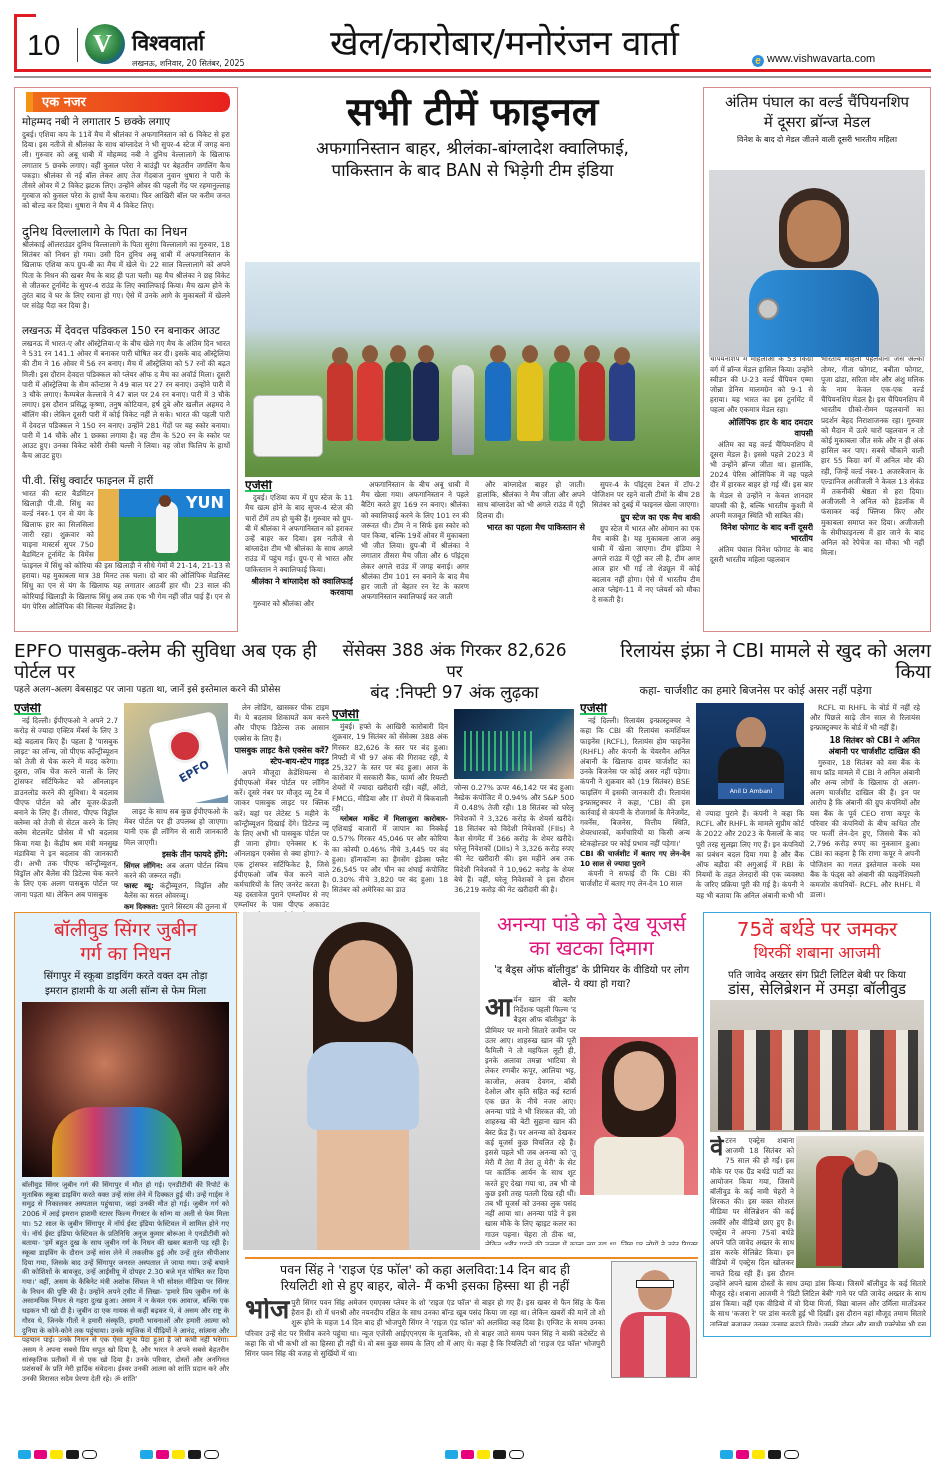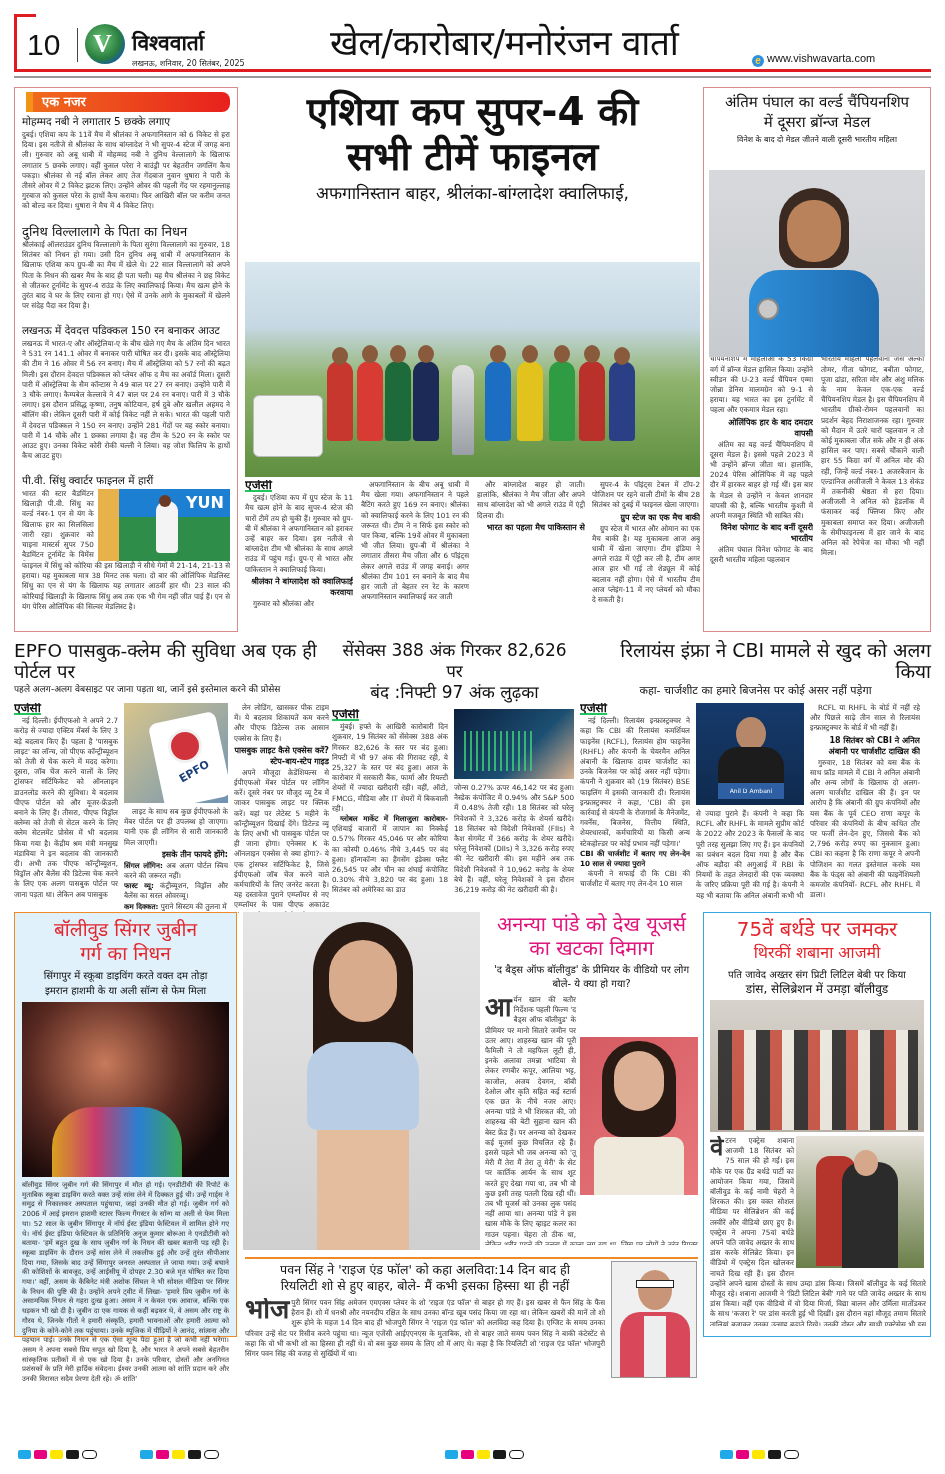--- a/index.html
+++ b/index.html
@@ -100,23 +100,23 @@
       <div style="position:absolute;left:0;top:0;width:100%;height:28px;background:linear-gradient(90deg,#e7b24a 0 16%,#1d7fd1 16% 100%)"></div>
       <div style="position:absolute;right:6px;top:4px;color:#fff;font-weight:bold;font-size:16px">YUN</div>
       <div style="position:absolute;left:58px;top:12px;width:22px;height:52px;background:#f4f4f4;border-radius:10px 10px 4px 4px"></div>
       <div style="position:absolute;left:61px;top:6px;width:12px;height:12px;border-radius:50%;background:#6b3a24"></div>
     </div>
   </div>
   <div class="txt" style="height:50px">फाइनल में सिंधु को कोरिया की इस खिलाड़ी ने सीधे गेमों में 21-14, 21-13 से हराया। यह मुकाबला मात्र 38 मिनट तक चला। दो बार की ओलिंपिक मेडलिस्ट सिंधु का एन से यंग के खिलाफ यह लगातार आठवीं हार थी। 23 साल की कोरियाई खिलाड़ी के खिलाफ सिंधु अब तक एक भी गेम नहीं जीत पाई हैं। एन से यंग पेरिस ओलिंपिक की सिल्वर मेडलिस्ट है।</div>
 </div>
 
 <div id="main-head" class="abs">
-  <div class="big">एशिया कप सुपर-4 की</div>
   <div class="big">सभी टीमें फाइनल</div>
   <div class="mid" style="margin-top:3px">अफगानिस्तान बाहर, श्रीलंका-बांग्लादेश क्वालिफाई,</div>
+  <div class="mid">पाकिस्तान के बाद BAN से भिड़ेगी टीम इंडिया</div>
 </div>
 <div id="main-photo" class="abs photo" title="एशिया कप ट्रॉफी के साथ टीमों के कप्तान">
   <div class="truck"></div>
   <div class="player" style="left:82px;background:#c8372d"></div>
     <div class="head" style="left:87px;bottom:112px"></div>
   <div class="player" style="left:112px;background:#d83b34"></div>
     <div class="head" style="left:117px;bottom:114px"></div>
   <div class="player" style="left:140px;background:#1d6b3a"></div>
     <div class="head" style="left:145px;bottom:114px"></div>
   <div class="player" style="left:168px;background:#1b2a57"></div>
@@ -285,21 +285,21 @@
       <span style="float:right;width:122px;height:200px;margin-top:42px"></span>
       <span style="float:left;font-size:26px;line-height:24px;font-weight:bold;margin-right:2px">आ</span><span>र्यन खान की बतौर निर्देशक पहली फिल्म 'द बैड्स ऑफ बॉलीवुड' के प्रीमियर पर मानो सितारे जमीन पर उतर आए। शाहरुख खान की पूरी फैमिली ने तो महफिल लूटी ही, इनके अलावा तमन्ना भाटिया से लेकर रणबीर कपूर, आलिया भट्ट, काजोल, अजय देवगन, बॉबी देओल और कृति सहित कई स्टार्स एक छत के नीचे नजर आए। अनन्या पांडे ने भी शिरकत की, जो शाहरुख की बेटी सुहाना खान की बेस्ट फ्रेंड हैं। पर अनन्या को देखकर कई यूजर्स कुछ विचलित रहे हैं। इससे पहले भी जब अनन्या को 'तू मेरी मैं तेरा मैं तेरा तू मेरी' के सेट पर कार्तिक आर्यन के साथ शूट करते हुए देखा गया था, तब भी वो कुछ इसी तरह पतली दिख रही थीं। तब भी यूजर्स को उनका लुक पसंद नहीं आया था। अनन्या पांडे ने इस खास मौके के लिए व्हाइट कलर का गाउन पहना। चेहरा तो ठीक था, लेकिन शरीर पहले की तुलना में काला लग रहा था, जिस पर लोगों ने तुरंत रिएक्ट करना शुरू कर दिया। कुछ इसे मेकअप बताने लगे तो किसी ने बोला कि वो वेकेशन के लिए आईलैंड गई थीं तो टैन हो गई हैं।</span>
     </div>
   </div>
 </div>
 
 <div id="shabana" class="abs">
   <div class="pinkhl" style="color:#e3262d;font-size:20px">75वें बर्थडे पर जमकर</div>
   <div class="pinkhl" style="color:#e3262d;font-size:16px">थिरकीं शबाना आजमी</div>
   <div style="text-align:center;font-size:10px;line-height:14px;color:#111;margin-top:3px">पति जावेद अख्तर संग प्रिटी लिटिल बेबी पर किया</div>
-  <div style="text-align:center;font-size:12px;line-height:14px;color:#111">डांस, सेलिब्रेशन में उमड़ा बॉलीवुड</div>
+  <div style="text-align:center;font-size:15px;line-height:14px;color:#111">डांस, सेलिब्रेशन में उमड़ा बॉलीवुड</div>
   <div class="photo" style="height:132px;margin:4px 0;background:linear-gradient(180deg,#d7d3cc,#b9b1a5);position:relative" title="शबाना आजमी के बर्थडे पर सेलेब्रिटीज">
     <div style="position:absolute;left:8px;top:30px;width:200px;height:100px;background:repeating-linear-gradient(90deg,#222 0 14px,#c74a3a 14px 26px,#f1ece4 26px 38px);opacity:.85"></div>
   </div>
   <div style="position:relative;height:190px">
     <div class="photo" style="position:absolute;right:0;top:0;width:128px;height:132px;background:linear-gradient(180deg,#e6e1da,#6b7f4a);" title="शबाना आजमी डांस करती हुईं">
       <div style="position:absolute;left:20px;top:20px;width:40px;height:110px;background:#b5342c;border-radius:14px 14px 0 0"></div>
       <div style="position:absolute;left:46px;top:26px;width:56px;height:106px;background:#2b2b2b;border-radius:20px 20px 0 0"></div>
       <div style="position:absolute;left:58px;top:14px;width:24px;height:26px;border-radius:50%;background:#d5a88b"></div>
     </div>
     <div class="txt" style="position:absolute;left:0;top:0;width:216px;height:190px">

